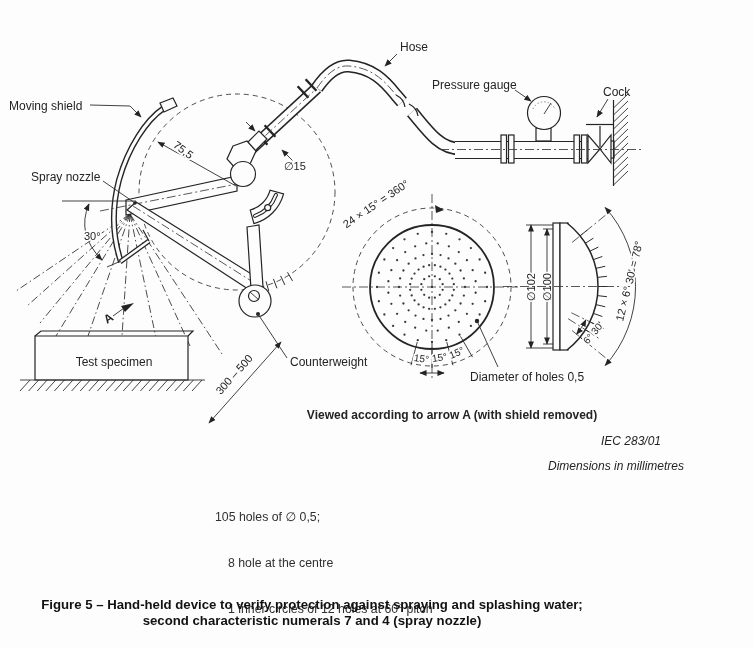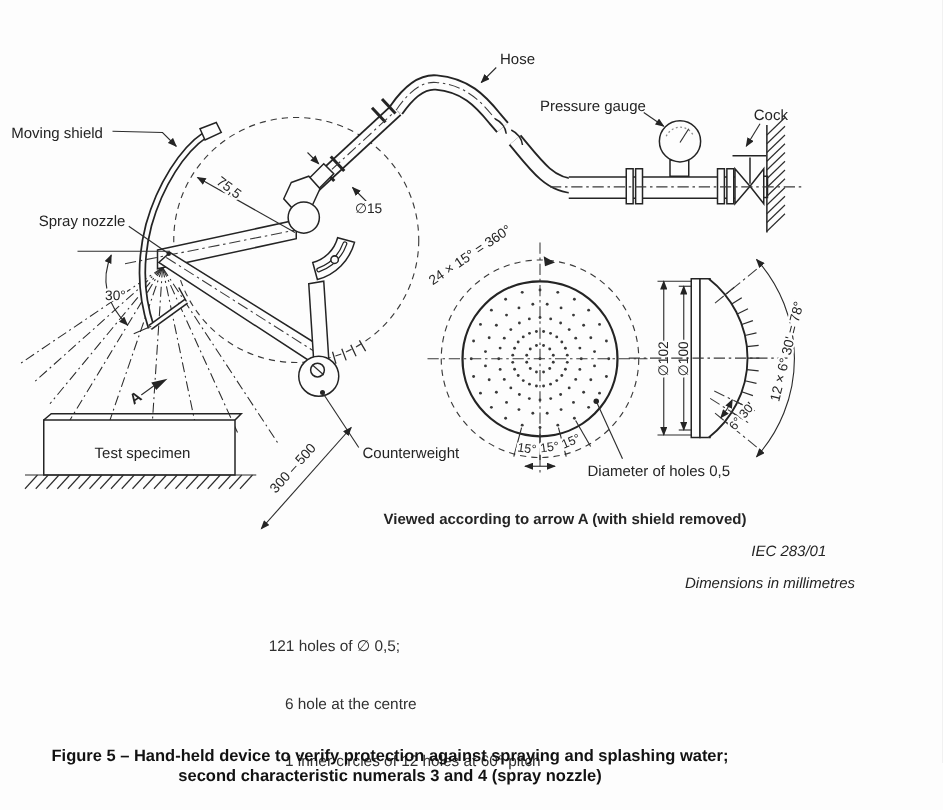--- a/index.html
+++ b/index.html
@@ -373,25 +373,25 @@
     <path d="M605.2,207.5 A118,118 0 0 1 605.2,365.5" fill="none" class="thin" marker-start="url(#ah)" marker-end="url(#ah)"></path>
     <text transform="translate(633,282) rotate(-76)" text-anchor="middle" class="dim halo">12 × 6° 30' = 78°</text>
   </g>
 
   <text x="452" y="419" text-anchor="middle" font-weight="600" class="lbl">Viewed according to arrow A (with shield removed)</text>
   <text x="601" y="445" class="it" font-size="10.5">IEC   283/01</text>
   <text x="684" y="470" text-anchor="end" class="it" font-size="12.2">Dimensions in millimetres</text>
 </svg>
 
 <div class="notes">
-  <div class="i1">121 holes of ∅ 0,5;</div>
-  <div class="i2">6 hole at the centre</div>
+  <div class="i1">105 holes of ∅ 0,5;</div>
+  <div class="i2">8 hole at the centre</div>
   <div class="i2">1 inner circles of 12 holes at 60° pitch</div>
   <div class="i2">4 outer circles of 24 holes at 15° pitch</div>
   
   
 </div>
 
 <div class="figcap">
   <div>Figure 5 – Hand-held device to verify protection against spraying and splashing water;</div>
-  <div>second characteristic numerals 3 and 4 (spray nozzle)</div>
+  <div>second characteristic numerals 7 and 4 (spray nozzle)</div>
 </div>
 </div>
 
 </body></html>

